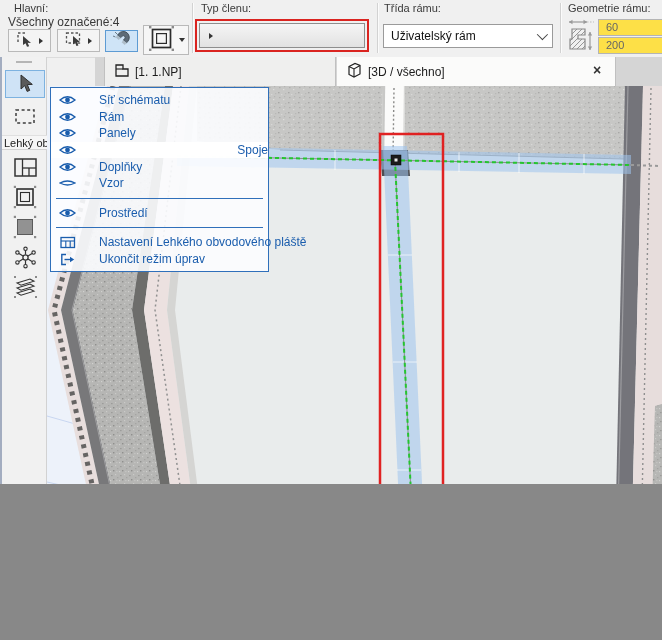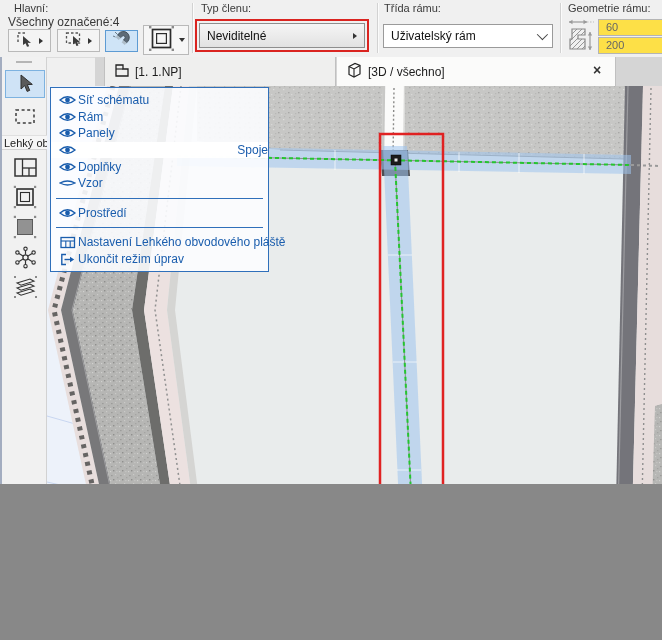--- a/index.html
+++ b/index.html
@@ -40,21 +40,21 @@
   .sb-btn{position:absolute;left:3px;width:40px;height:28px;display:flex;align-items:center;justify-content:center;}
   .sb-btn.active{background:#cfe3f6;border:1px solid #7db2e0;box-sizing:border-box;}
   .sb-label{position:absolute;left:0;width:45px;height:15px;background:#f6f6f6;border-top:1px solid #e0e0e0;
             border-bottom:1px solid #d4d4d4;font-size:11px;color:#222;line-height:15px;padding-left:2px;
             white-space:nowrap;overflow:hidden;box-sizing:border-box;}
   
   .canvas{position:absolute;left:47px;top:86px;width:615px;height:554px;background:#e9ecec;overflow:hidden;}
   
   .ctx{position:absolute;left:50px;top:87px;width:219px;background:rgba(252,253,255,0.9);
        border:1px solid #2f6fba;box-sizing:border-box;padding:4px 0 4px 0;z-index:5;}
-  .cp-row{height:16.6px;display:flex;align-items:center;gap:2px;padding-left:8px;font-size:12px;color:#1a5dad;white-space:nowrap;}
+  .cp-row{height:16.6px;display:flex;align-items:center;gap:23px;padding-left:8px;font-size:12px;color:#1a5dad;white-space:nowrap;}
   .cp-row.hl{background:rgba(255,255,255,0.95);justify-content:space-between;}
   .cp-sep{border-top:1px solid #2f6fba;margin:6px 5px;}
   .cp-ico{width:17px;display:flex;justify-content:center;flex:0 0 17px;}
 </style>
 </head>
 <body>
 
 <div id="app">
 
   <div class="topbar">
@@ -103,21 +103,20 @@
           </svg>
       </span>
       <span class="drop"></span>
     </div>
 
     <div class="vsep" style="left:192px"></div>
 
     <span class="tb-label" style="left:201px;top:2px">Typ členu:</span>
     <div class="red-wrap">
       <div class="combo">
-        <span class="txt">Neviditelné</span>
         <span class="flyout"></span>
       </div>
     </div>
 
     <div class="vsep" style="left:377px"></div>
 
     <span class="tb-label" style="left:384px;top:2px">Třída rámu:</span>
     <div class="select">
       <span class="txt">Uživatelský rám</span>
       <span class="chev"></span>

